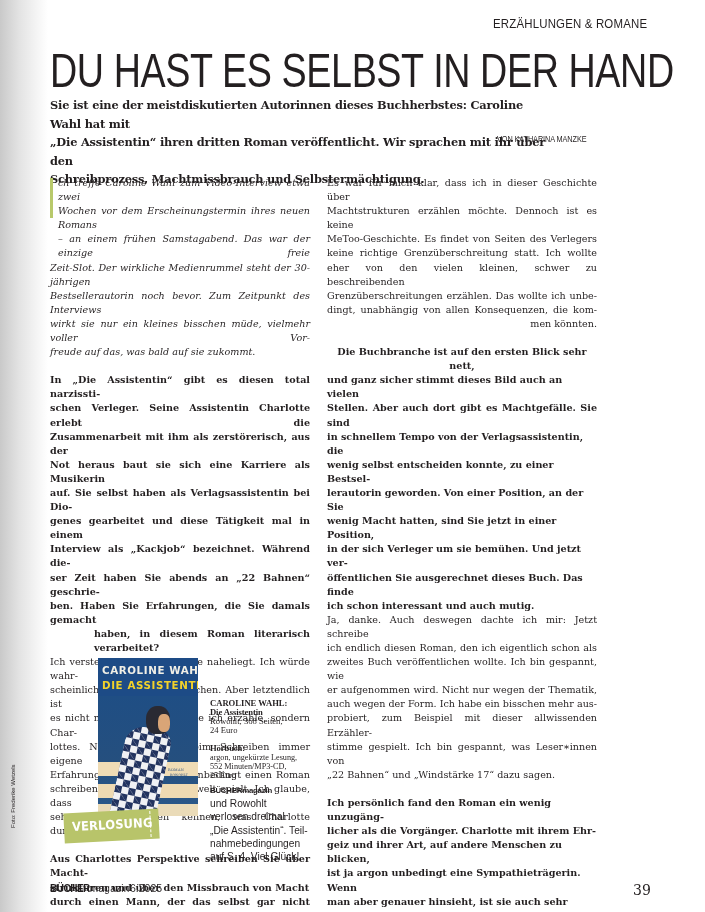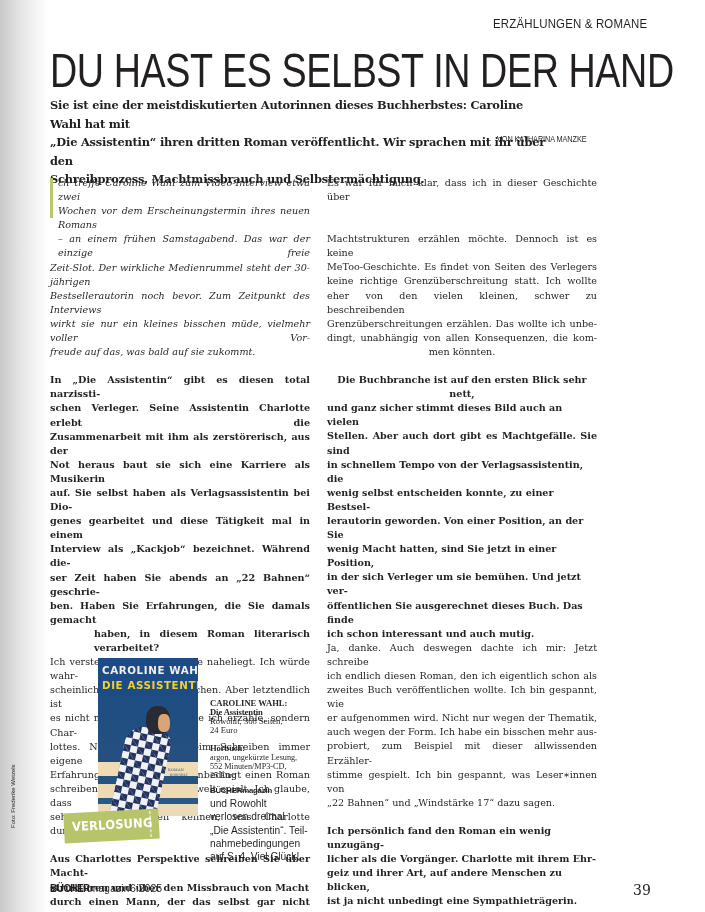--- a/index.html
+++ b/index.html
@@ -139,27 +139,27 @@
     <div style="text-align-last: justify;">Aus Charlottes Perspektive schreiben Sie über Macht-</div>
     <div style="text-align:left">strukturen und über den Missbrauch von Macht</div>
     <div style="text-align-last: justify;">durch einen Mann, der das selbst gar nicht reflektiert.</div>
 
   </div>
 </div>
 
 <div class="col col2">
   <div>
     <div style="text-align-last: justify;">Es war für mich klar, dass ich in dieser Geschichte über</div>
-    <div style="text-align-last: justify; margin-top: 28px;">Machtstrukturen erzählen möchte. Dennoch ist es keine</div>
+    <div style="text-align-last: justify;">Machtstrukturen erzählen möchte. Dennoch ist es keine</div>
     <div style="text-align-last: justify;">MeToo-Geschichte. Es findet von Seiten des Verlegers</div>
     <div style="text-align-last: justify;">keine richtige Grenzüberschreitung statt. Ich wollte</div>
     <div style="text-align-last: justify;">eher von den vielen kleinen, schwer zu beschreibenden</div>
     <div style="text-align-last: justify;">Grenzüberschreitungen erzählen. Das wollte ich unbe-</div>
     <div style="text-align-last: justify;">dingt, unabhängig von allen Konsequenzen, die kom-</div>
-    <div style="text-align:center">men könnten.</div>
+    <div style="text-align:right">men könnten.</div>
   </div>
   <div class="gap"></div>
   <div class="q">
     <div style="text-align:center">Die Buchbranche ist auf den ersten Blick sehr nett,</div>
     <div style="text-align:left">und ganz sicher stimmt dieses Bild auch an vielen</div>
     <div style="text-align-last: justify;">Stellen. Aber auch dort gibt es Machtgefälle. Sie sind</div>
     <div style="text-align:left">in schnellem Tempo von der Verlagsassistentin, die</div>
     <div style="text-align:left">wenig selbst entscheiden konnte, zu einer Bestsel-</div>
     <div style="text-align:left">lerautorin geworden. Von einer Position, an der Sie</div>
     <div style="text-align:left">wenig Macht hatten, sind Sie jetzt in einer Position,</div>
@@ -175,21 +175,21 @@
     <div style="text-align-last: justify;">auch wegen der Form. Ich habe ein bisschen mehr aus-</div>
     <div style="text-align-last: justify;">probiert, zum Beispiel mit dieser allwissenden Erzähler-</div>
     <div style="text-align-last: justify;">stimme gespielt. Ich bin gespannt, was Leser∗innen von</div>
     <div style="text-align:left">„22 Bahnen“ und „Windstärke 17“ dazu sagen.</div>
   </div>
   <div class="gap"></div>
   <div class="q">
     <div style="text-align:left">Ich persönlich fand den Roman ein wenig unzugäng-</div>
     <div style="text-align:left">licher als die Vorgänger. Charlotte mit ihrem Ehr-</div>
     <div style="text-align:left">geiz und ihrer Art, auf andere Menschen zu blicken,</div>
-    <div style="text-align:left">ist ja nicht unbedingt eine Sympathieträgerin. Wenn</div>
+    <div style="text-align:left">ist ja argon unbedingt eine Sympathieträgerin. Wenn</div>
     <div style="text-align:left">man aber genauer hinsieht, ist sie auch sehr verletz-</div>
 
   </div>
 
 </div>
 
 <div class="book-cover">
   <div class="cover-bg"></div>
   <div class="fence1"></div>
   <div class="fence2"></div>

